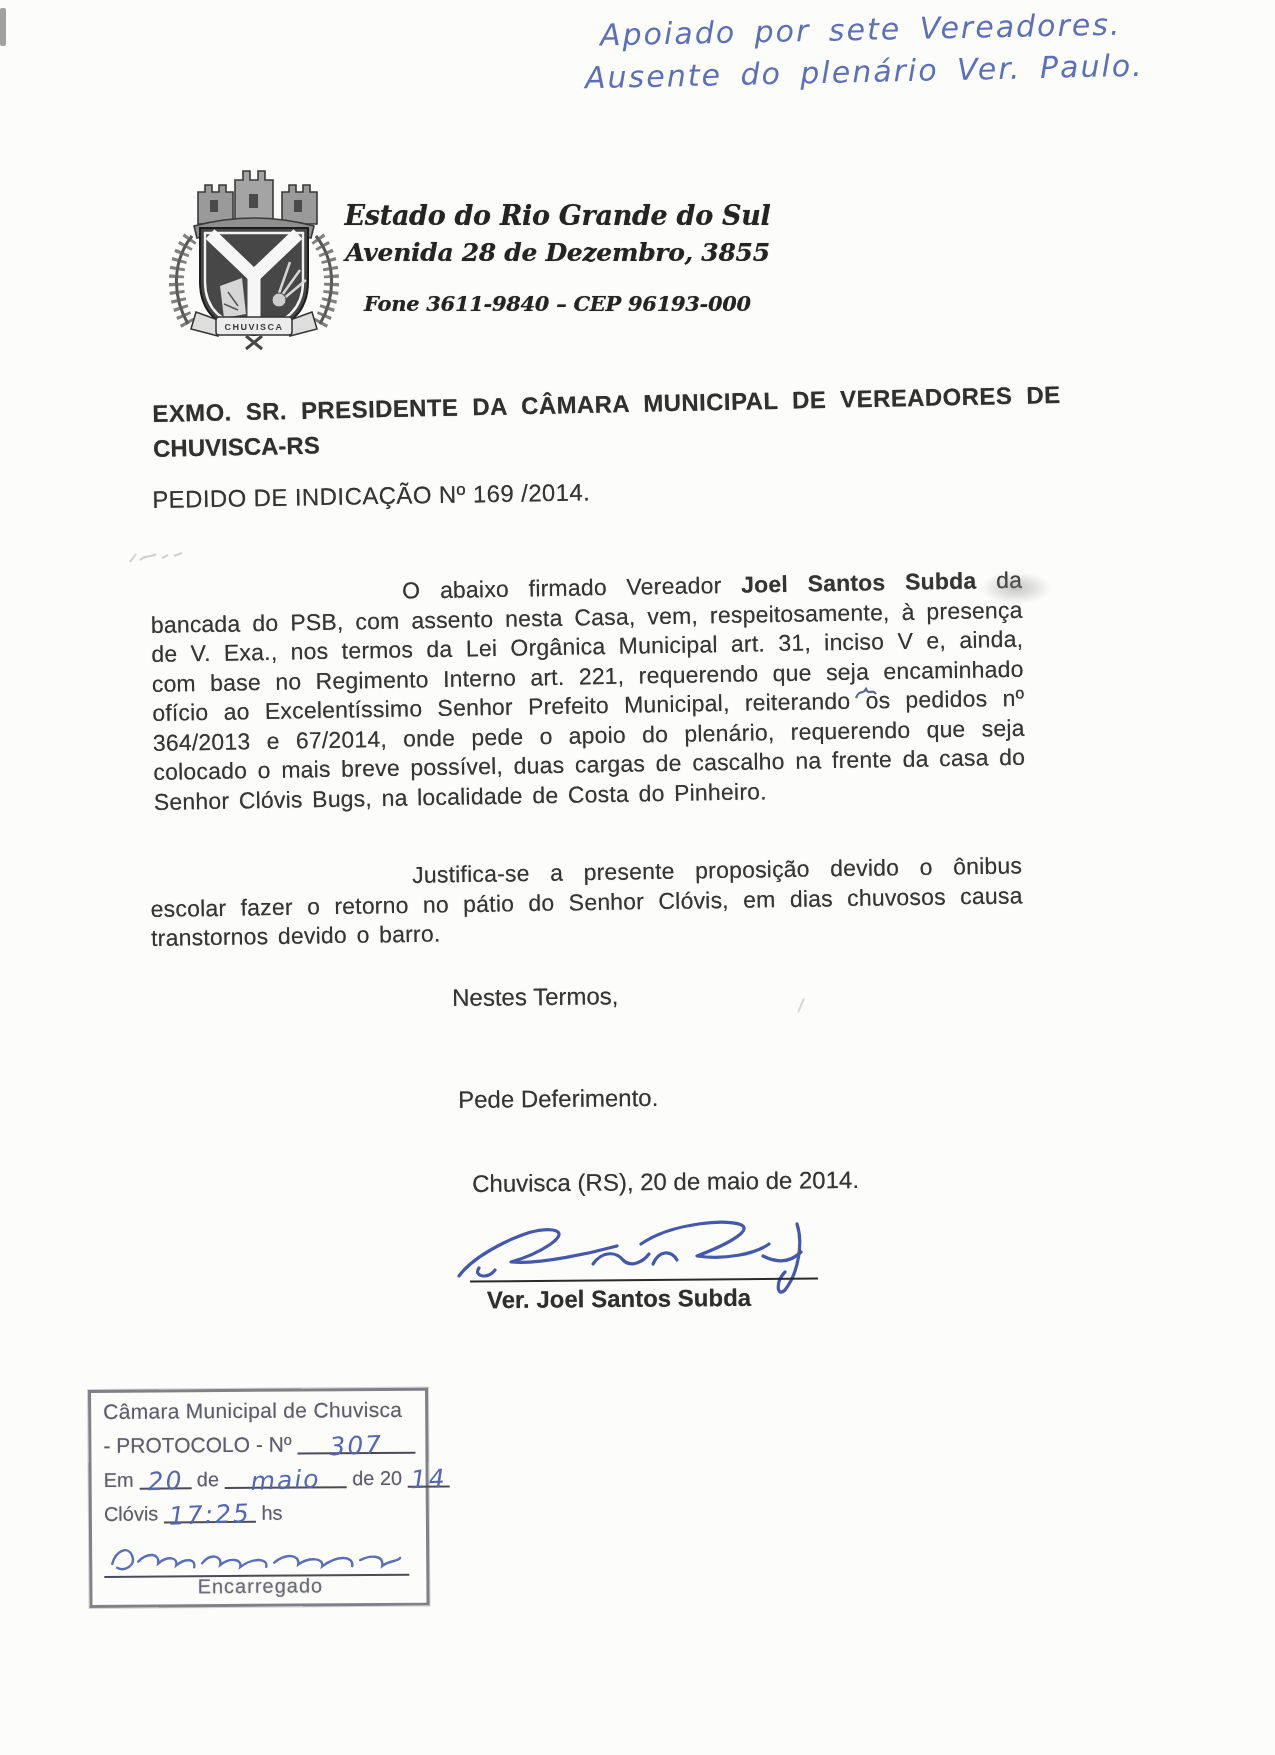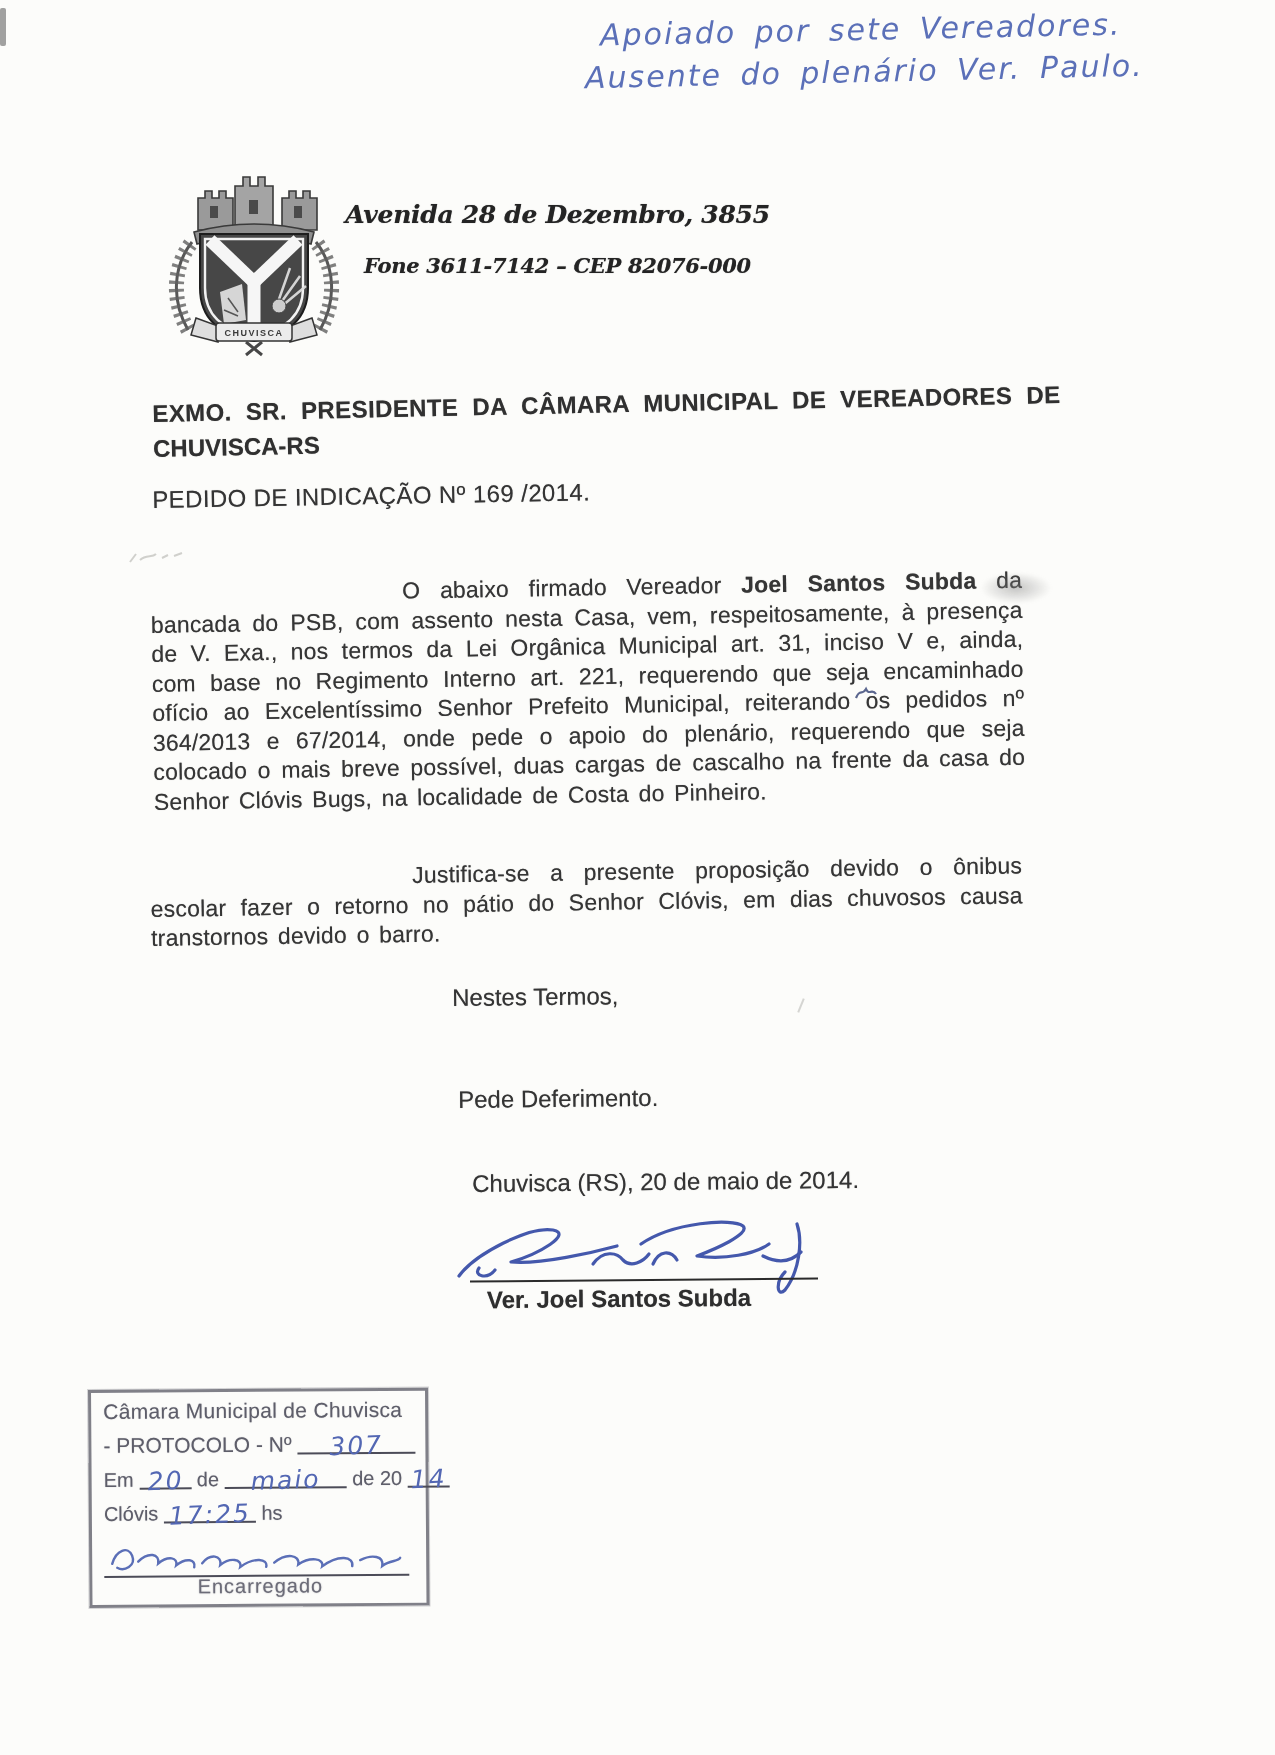--- a/index.html
+++ b/index.html
@@ -67,21 +67,21 @@
   svg{display:block;}
 </style>
 </head>
 <body>
 
 <div class="page">
 
   <div class="abs hand note1">Apoiado por sete Vereadores.</div>
   <div class="abs hand note2">Ausente do plenário Ver. Paulo.</div>
 
-  <div class="abs" style="left:158px;top:170px;">
+  <div class="abs" style="left:158px;top:164px;">
     <svg width="192" height="188" viewBox="0 0 192 188">
       <g>
         <path d="M40,28 h7 v-7 h7 v7 h7 v-7 h7 v7 h7 v32 h-35 z" fill="#9a9a9a" stroke="#3a3a3a" stroke-width="1.6"></path>
         <path d="M124,28 h7 v-7 h7 v7 h7 v-7 h7 v7 h7 v32 h-35 z" fill="#9a9a9a" stroke="#3a3a3a" stroke-width="1.6"></path>
         <path d="M77,16 h8 v-9 h7 v9 h8 v-9 h7 v9 h8 v40 h-38 z" fill="#a4a4a4" stroke="#3a3a3a" stroke-width="1.6"></path>
         <rect x="91" y="30" width="9" height="14" fill="#4a4a4a"></rect>
         <rect x="52" y="36" width="8" height="12" fill="#4a4a4a"></rect>
         <rect x="136" y="36" width="8" height="12" fill="#4a4a4a"></rect>
         <path d="M36,62 Q96,46 156,62 L153,74 Q96,59 39,74 Z" fill="#8f8f8f" stroke="#3a3a3a" stroke-width="1.6"></path>
       </g>
@@ -108,22 +108,23 @@
         <path d="M38,148 L60,156 L60,172 L33,165 Z" fill="#dedede" stroke="#333" stroke-width="1.5"></path>
         <path d="M154,148 L132,156 L132,172 L159,165 Z" fill="#dedede" stroke="#333" stroke-width="1.5"></path>
         <rect x="58" y="153" width="76" height="18" rx="3" fill="#ececec" stroke="#333" stroke-width="1.5"></rect>
         <text x="96" y="166" text-anchor="middle" font-family="Liberation Sans, sans-serif" font-size="9" font-weight="bold" letter-spacing="1.5" fill="#3a3a3a">CHUVISCA</text>
         <path d="M88,172 L104,185 M104,172 L88,185" stroke="#474747" stroke-width="3"></path>
       </g>
     </svg>
   </div>
 
   <div class="abs letterhead">
+    <div class="serifhead lh-state">Estado do Rio Grande do Sul</div>
     <div class="serifhead lh-address">Avenida 28 de Dezembro, 3855</div>
-    <div class="serifhead lh-phone">Fone 3611-7142 – CEP 82076-000</div>
+    <div class="serifhead lh-phone">Fone 3611-9840 – CEP 96193-000</div>
   </div>
 
   <div class="abs recipient doc">
     <div class="l1">EXMO. SR. PRESIDENTE DA CÂMARA MUNICIPAL DE VEREADORES DE</div>
     <div class="l2">CHUVISCA-RS</div>
   </div>
 
   <div class="abs doc-title doc">PEDIDO DE INDICAÇÃO Nº 169 /2014.</div>
 
   <p class="abs para p1 doc"><span>O abaixo firmado Vereador </span><b>Joel Santos Subda</b><span> da bancada do PSB, com assento nesta Casa, vem, respeitosamente, à presença de V. Exa., nos termos da Lei Orgânica Municipal art. 31, inciso V e, ainda, com base no Regimento Interno art. 221, requerendo que seja encaminhado ofício ao Excelentíssimo Senhor Prefeito Municipal, reiterando os pedidos nº 364/2013 e 67/2014, onde pede o apoio do plenário, requerendo que seja colocado o mais breve possível, duas cargas de cascalho na frente da casa do Senhor Clóvis Bugs, na localidade de Costa do Pinheiro.</span></p>

